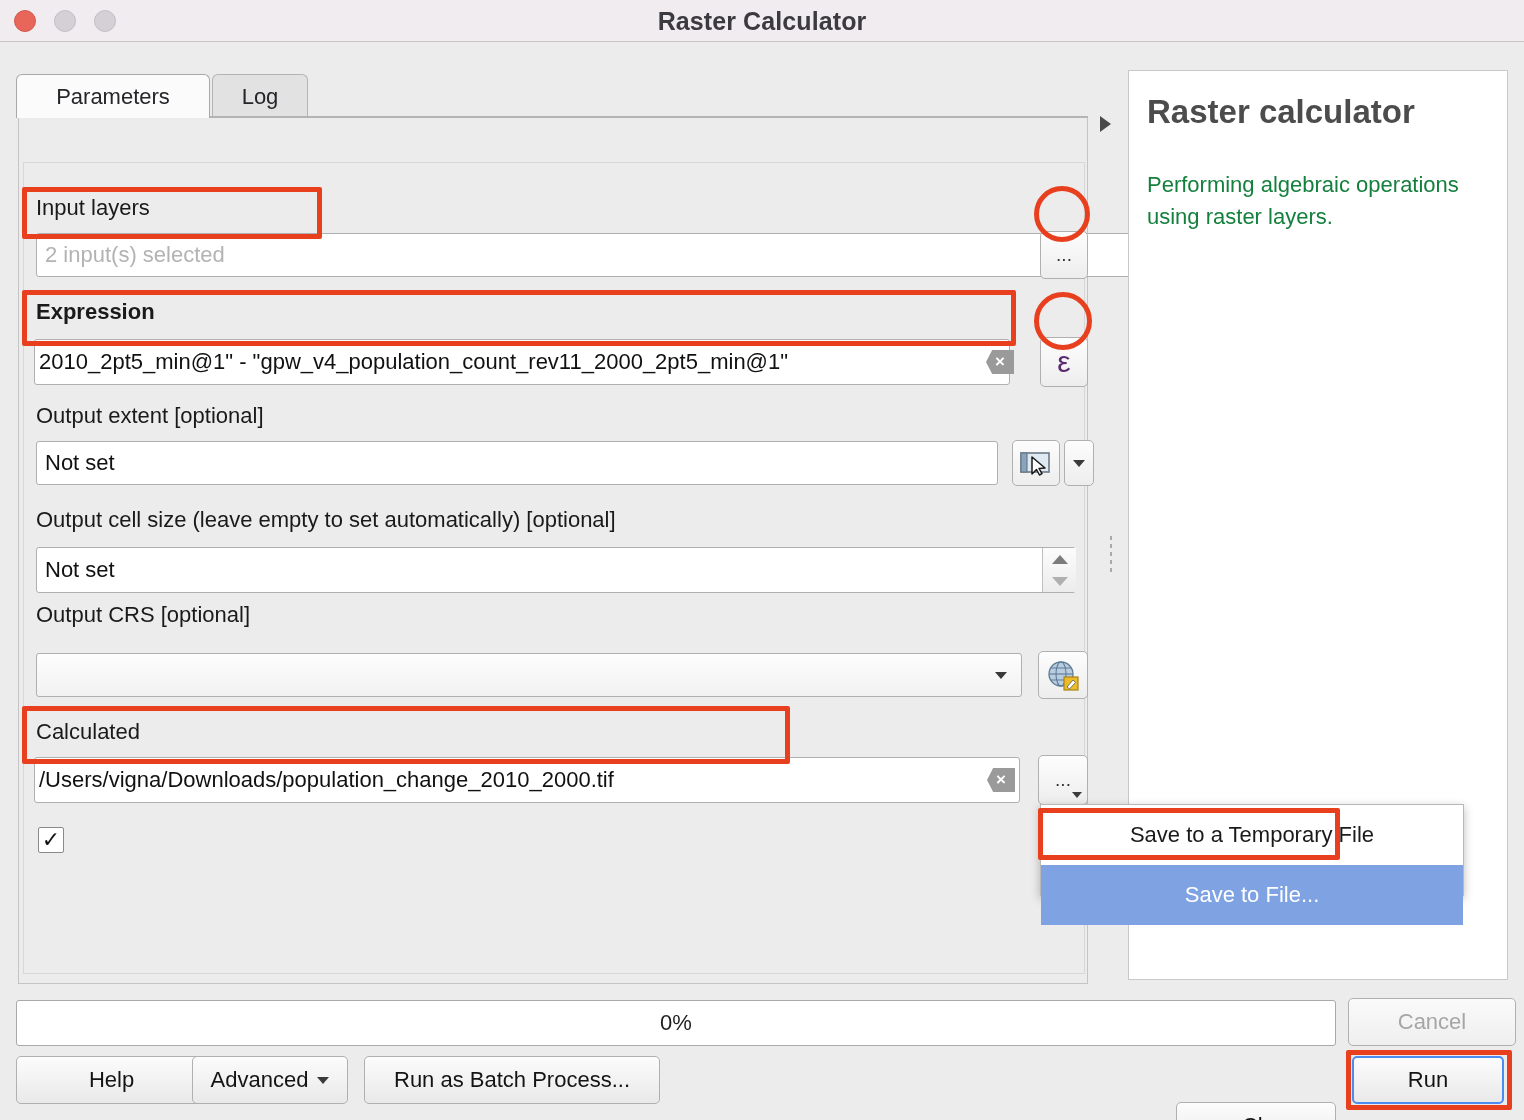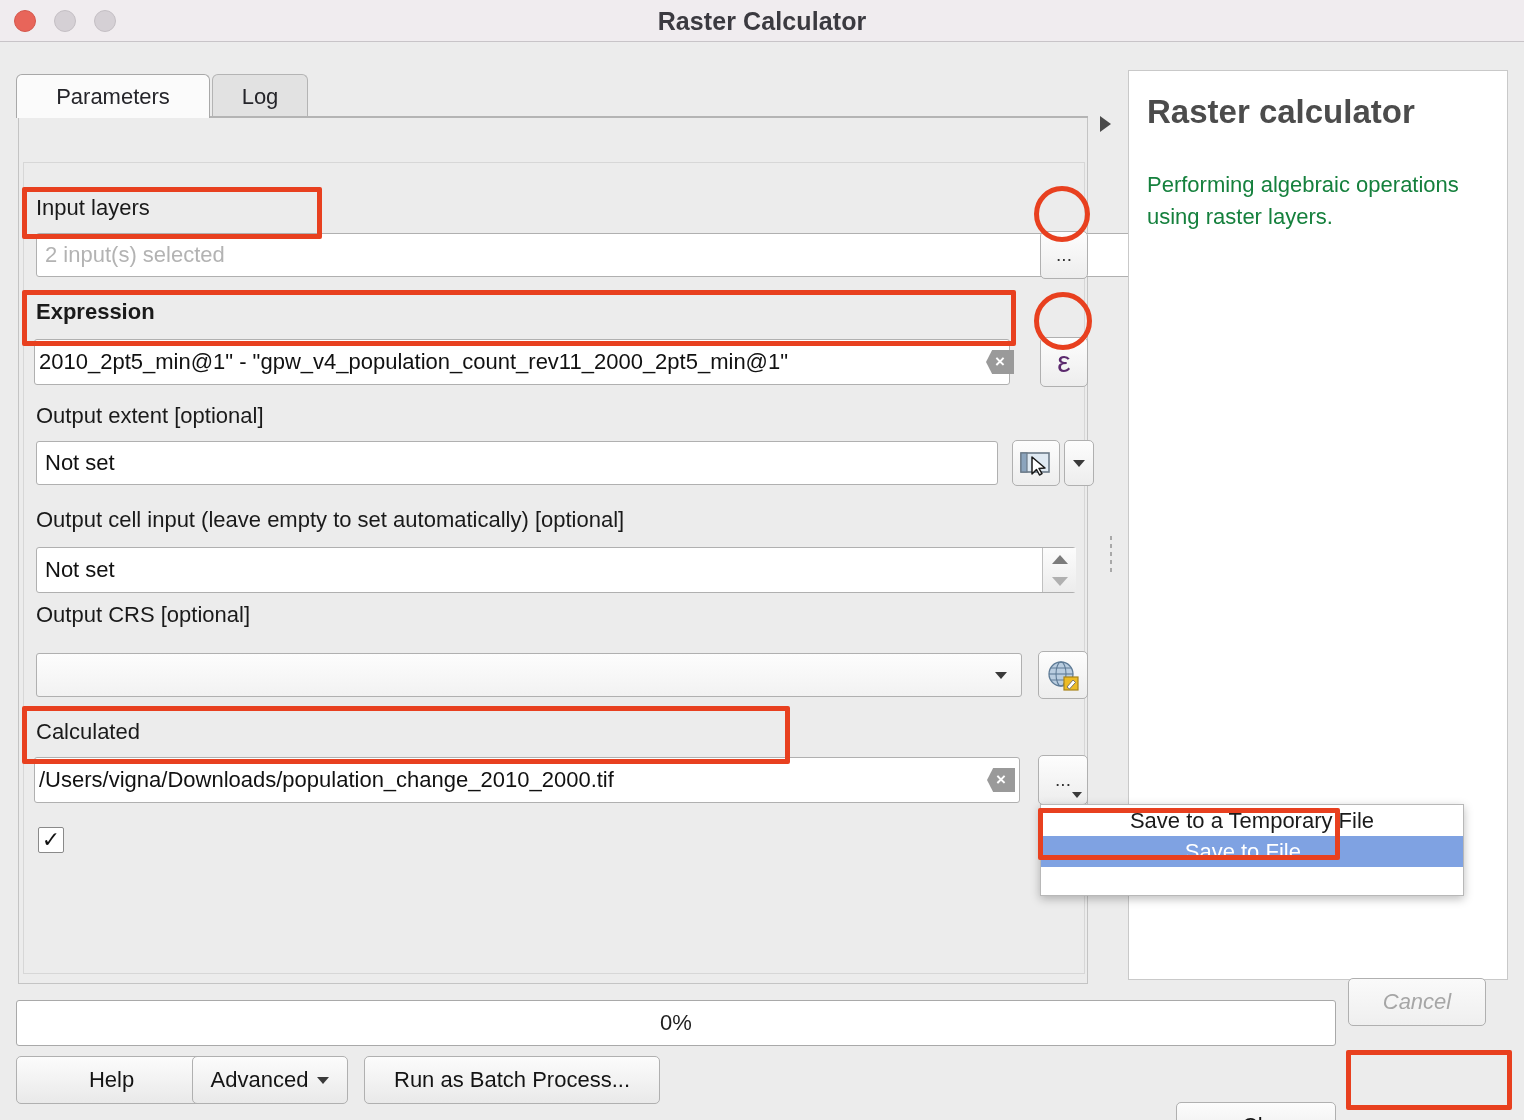--- a/index.html
+++ b/index.html
@@ -105,21 +105,21 @@
   }
 
   
   .ctx-menu {
     position: absolute; background: #ffffff;
     border: 1px solid #b8b8b8;
     box-shadow: 0 3px 9px rgba(0,0,0,0.26);
     z-index: 25;
   }
   .ctx-item {
-    height: 31px; display: flex; align-items: center; justify-content: center;
+    height: 60px; display: flex; align-items: center; justify-content: center;
     font-size: 22px; color: #1a1a1a;
   }
   .ctx-item.selected { background: #7fa2e2; color: #ffffff; }
 
   
   .help-panel {
     position: absolute; left: 1128px; top: 28px; width: 380px; height: 910px;
     background: #ffffff; border: 1px solid #c9c9c9;
   }
   .help-title {
@@ -236,21 +236,21 @@
         <svg width="34" height="28" viewBox="0 0 34 28">
           <rect x="2" y="4" width="28" height="19" fill="#dfe9f2" stroke="#6b7a88" stroke-width="1.6"></rect>
           <rect x="2" y="4" width="6" height="19" fill="#8ba4bd" stroke="#6b7a88" stroke-width="1.2"></rect>
           <path d="M13 8 L13 25 L17.5 20.5 L20.5 26 L23 24.7 L20 19.5 L26 19 Z" fill="#ffffff" stroke="#1a1a1a" stroke-width="1.5" stroke-linejoin="round"></path>
         </svg>
       </div>
       <div class="btn-sq" style="left:1040px; top:277px; width:30px; height:46px;">
         <span class="caret-down" style="margin-left:0;"></span>
       </div>
 
-      <div class="field-label" style="left:12px; top:344px;">Output cell input (leave empty to set automatically) [optional]</div>
+      <div class="field-label" style="left:12px; top:344px;">Output cell size (leave empty to set automatically) [optional]</div>
       <div class="txtinput" style="left:12px; top:384px; width:1040px; height:46px;">
         <span>Not set</span>
       </div>
       <div class="spin-arrows" style="left:1018px; top:385px; height:44px;">
         <span class="tri-up"></span>
         <span class="tri-down"></span>
       </div>
 
       <div class="field-label" style="left:12px; top:439px;">Output CRS [optional]</div>
       <div class="txtinput" style="left:12px; top:490px; width:986px; height:44px; background:linear-gradient(#fdfdfd,#f2f2f2);">
@@ -313,26 +313,29 @@
     <span>Help</span>
   </div>
   <div class="btn" style="left:192px; top:1014px; width:156px;">
     <span>Advanced</span>
     <span class="caret-down"></span>
   </div>
   <div class="btn" style="left:364px; top:1014px; width:296px;">
     <span>Run as Batch Process...</span>
   </div>
 
-  <div class="btn disabled" style="left:1348px; top:936px; width:138px;font-style:italic;">
+  <div class="btn disabled" style="left:1348px; top:956px; width:168px;">
     <span>Cancel</span>
   </div>
   <div class="btn" style="left:1176px; top:1060px; width:160px;padding-left:28px;">
     <span>Close</span>
   </div>
+  <div class="btn focus-ring" style="left:1352px; top:1014px; width:152px;">
+    <span>Run</span>
+  </div>
 
   <div class="annot-rect" style="left:22px;  top:145px; width:300px; height:52px;"></div>
   <div class="annot-circle" style="left:1034px; top:144px; width:56px; height:56px;"></div>
 
   <div class="annot-rect" style="left:22px;  top:248px; width:994px; height:56px;"></div>
   <div class="annot-circle" style="left:1034px; top:250px; width:58px; height:58px;"></div>
 
   <div class="annot-rect" style="left:22px;  top:664px; width:768px; height:58px;"></div>
 
   <div class="annot-rect" style="left:1038px; top:766px; width:302px; height:52px;"></div>

